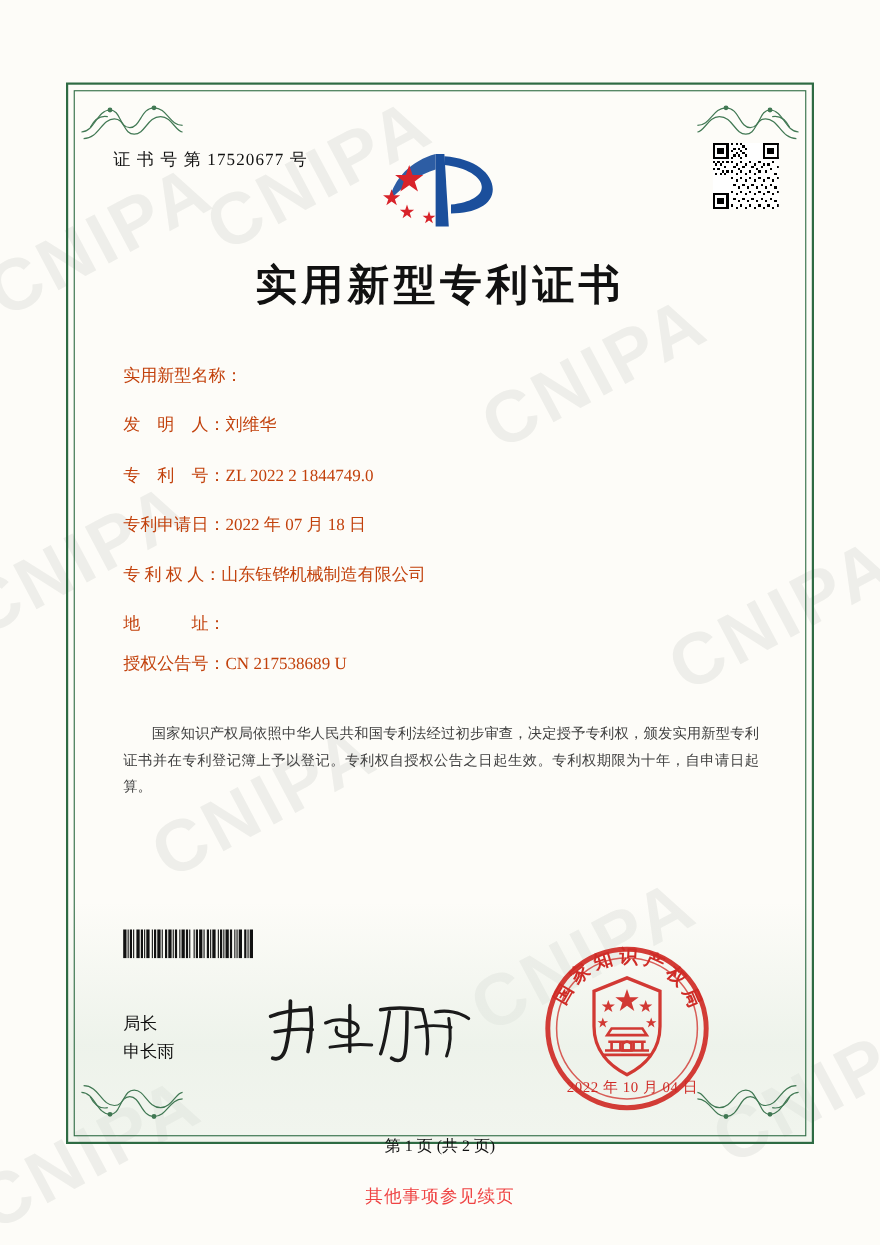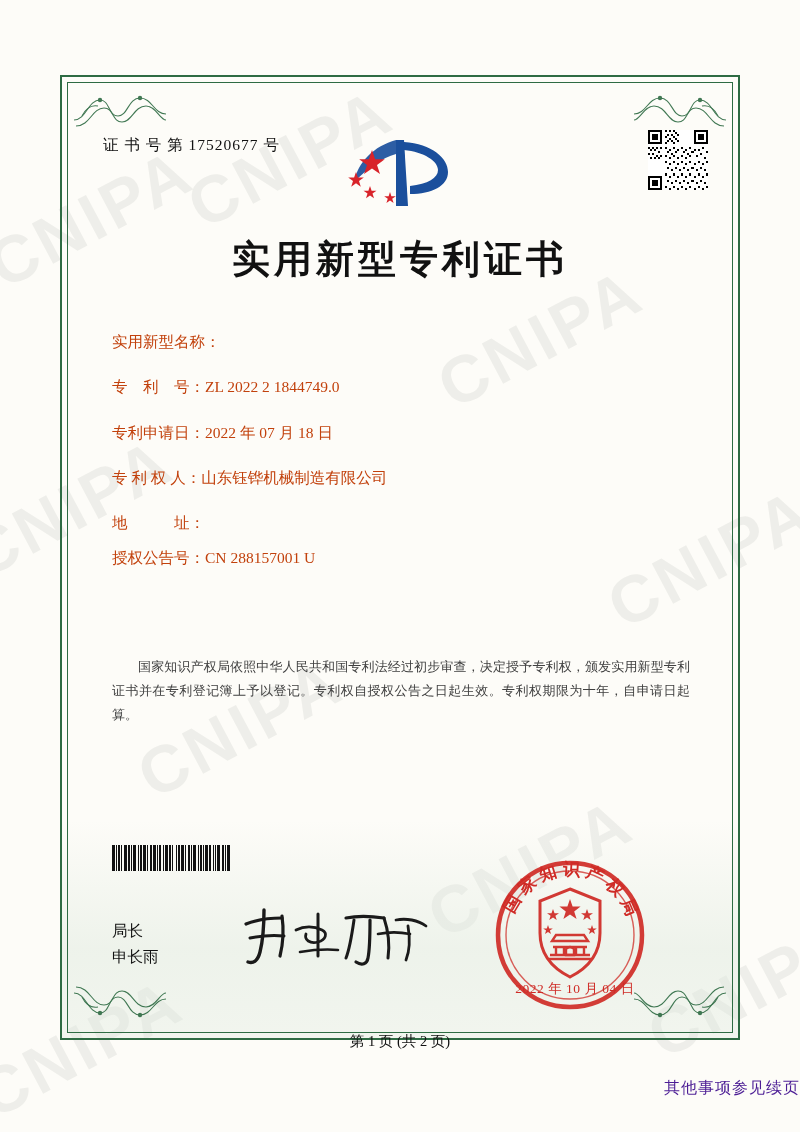--- a/index.html
+++ b/index.html
@@ -199,23 +199,23 @@
   .page-no {
     position: absolute;
     left: 0; right: 0; top: 1032px;
     text-align: center;
     font-size: 14.5px;
     color: #111;
   }
   .footer-note {
     position: absolute;
     left: 0; right: 0; top: 1078px;
-    text-align: right;
+    text-align: center;
     font-size: 16px;
-    color: #4c1d95;
+    color: #ef4444;
     letter-spacing: 1px;
   }
 
   
   .paper-tint {
     position: absolute;
     left: 62px; top: 820px;
     width: 676px; height: 218px;
     background: linear-gradient(180deg, rgba(232,238,230,0.0) 0%, rgba(225,235,224,0.55) 60%, rgba(220,232,220,0.35) 100%);
     z-index: 0;
@@ -432,20 +432,24 @@
   </div>
 
   <div class="main-title">实用新型专利证书</div>
 
   <div class="fields">
 
     <div class="field">
       <span class="f-label">实用新型名称：</span>
     </div>
 
+    <div class="field">
+      <span class="f-label">发　明　人：</span>
+      <span class="f-value">刘维华</span>
+    </div>
 
     <div class="field">
       <span class="f-label">专　利　号：</span>
       <span class="f-value">ZL 2022 2 1844749.0</span>
     </div>
 
     <div class="field">
       <span class="f-label">专利申请日：</span>
       <span class="f-value">2022 年 07 月 18 日</span>
     </div>
@@ -454,21 +458,21 @@
       <span class="f-label">专 利 权 人：</span>
       <span class="f-value">山东钰铧机械制造有限公司</span>
     </div>
 
     <div class="field" style="margin-bottom:12px;">
       <span class="f-label">地　　　址：</span>
     </div>
 
     <div class="field pub">
       <span class="pub-right">
-        <span>授权公告号：</span><span>CN 288157001 U</span>
+        <span>授权公告号：</span><span>CN 217538689 U</span>
       </span>
     </div>
 
   </div>
 
   <div class="body-text">
     <p>国家知识产权局依照中华人民共和国专利法经过初步审查，决定授予专利权，颁发实用新型专利证书并在专利登记簿上予以登记。专利权自授权公告之日起生效。专利权期限为十年，自申请日起算。</p>
   </div>
 
   <div class="barcode">

